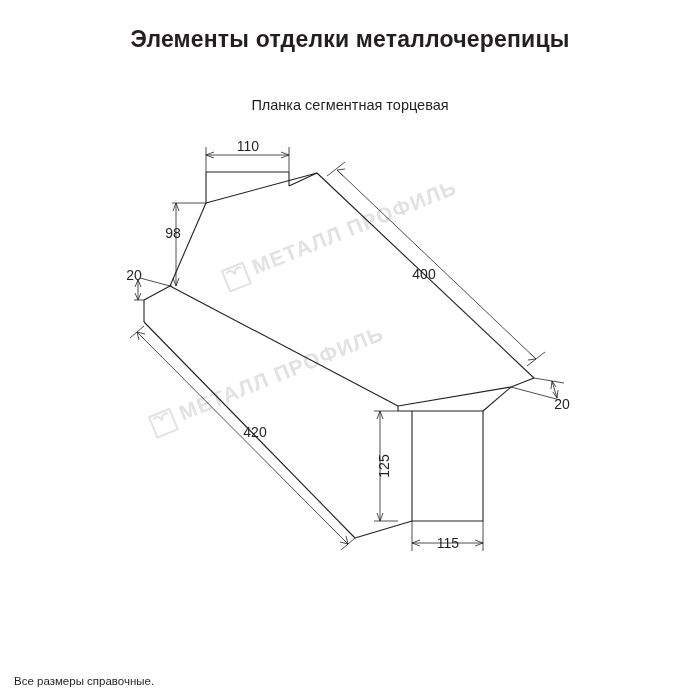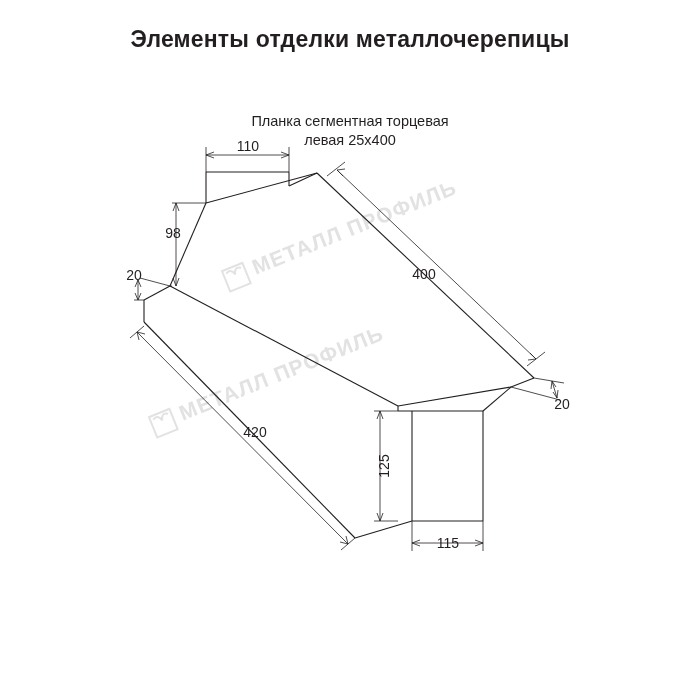--- a/index.html
+++ b/index.html
@@ -33,21 +33,20 @@
   }
   .subtitle {
     position: absolute;
     top: 96px;
     left: 0;
     width: 700px;
     text-align: center;
     font-size: 14.5px;
     line-height: 19px;
     color: #231f20;
-    margin-top: 16px;
   }
   .drawing {
     position: absolute;
     top: 0;
     left: 0;
     width: 700px;
     height: 700px;
   }
   .footnotes {
     position: absolute;
@@ -77,21 +76,20 @@
 </style>
 </head>
 <body>
 
 <div class="page">
 
   <div class="title">Элементы отделки металлочерепицы</div>
 
   <div class="subtitle">
     <div>Планка сегментная торцевая</div>
-    <div>левая 25х400</div>
   </div>
 
   <svg class="drawing" viewBox="0 0 700 700">
 
     <g opacity="1">
       <g transform="translate(228,286) rotate(-22)">
         <rect x="0" y="-16" width="22" height="22" fill="none" stroke="#e2e2e2" stroke-width="2"></rect>
         <path d="M3 -12 q6 -4 8 4 q2 -8 8 -4" fill="none" stroke="#e2e2e2" stroke-width="2"></path>
         <text class="wm-text" x="30" y="0">МЕТАЛЛ ПРОФИЛЬ</text>
       </g>
@@ -191,15 +189,16 @@
       <text class="dim-label" x="134" y="280" text-anchor="middle">20</text>
       <text class="dim-label" x="424" y="279" text-anchor="middle">400</text>
       <text class="dim-label" x="562" y="409" text-anchor="middle">20</text>
       <text class="dim-label" x="255" y="437" text-anchor="middle">420</text>
       <text class="dim-label" x="389" y="466" text-anchor="middle" transform="rotate(-90 389 466)">125</text>
       <text class="dim-label" x="448" y="548" text-anchor="middle">115</text>
     </g>
   </svg>
 
   <div class="footnotes">
+    <div>Все размеры справочные.</div>
   </div>
 
 </div>
 
 </body></html>

